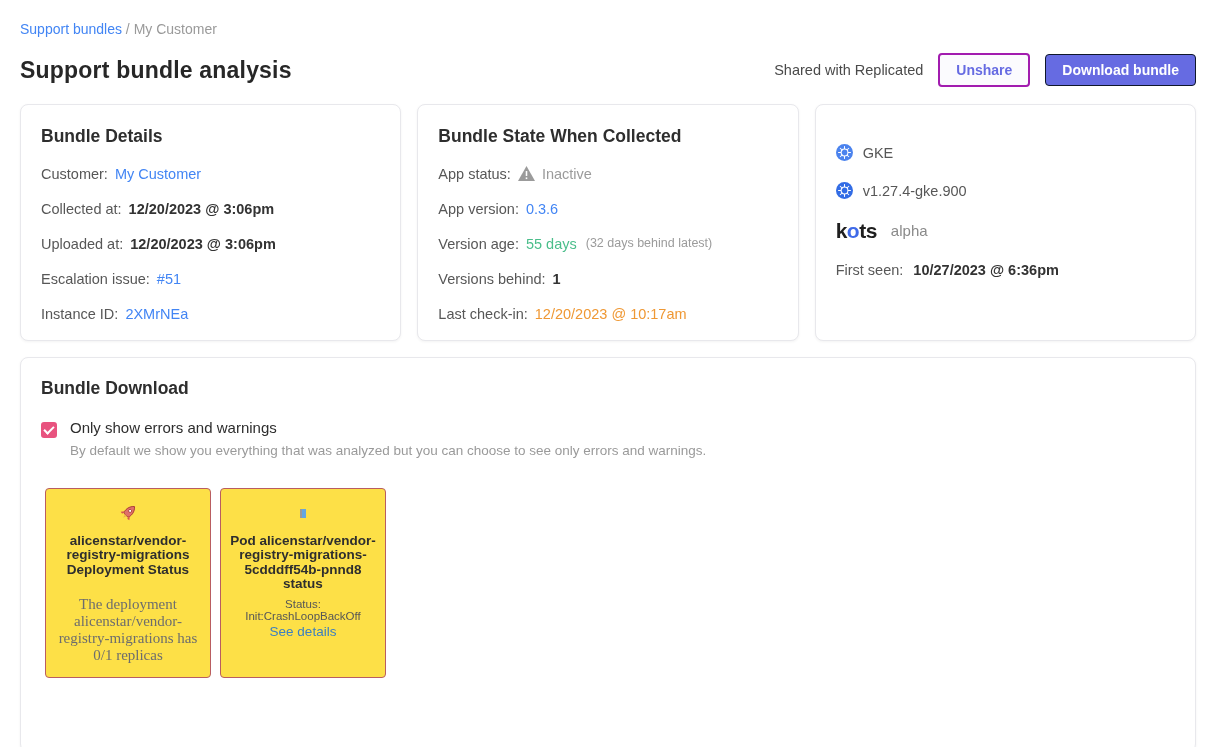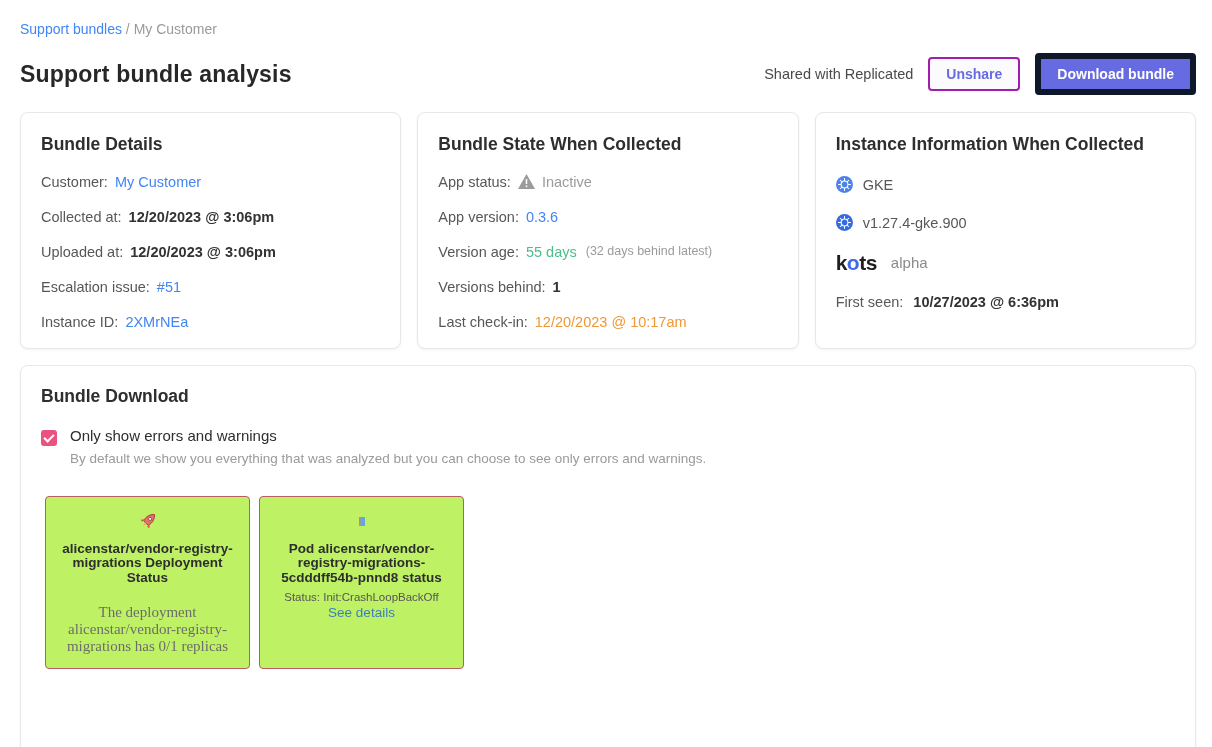--- a/index.html
+++ b/index.html
@@ -15,21 +15,21 @@
   .breadcrumb { padding-top: 21px; font-size: 14px; color: #9a9a9a; }
   .breadcrumb a { color: #4285f4; text-decoration: none; cursor: pointer; }
 
   
   .header-row { display: flex; align-items: center; justify-content: space-between; margin-top: 16px; }
   .page-title { font-size: 23px; font-weight: 800; color: #272727; letter-spacing: 0.2px; }
   .header-actions { display: flex; align-items: center; gap: 15px; }
   .shared-text { font-size: 14.5px; color: #4a4a4a; }
   .btn { font-family: "Liberation Sans", sans-serif; font-size: 14px; font-weight: 700; border-radius: 4px; padding: 7px 16px; cursor: pointer; }
   .btn-outline { color: #666be2; background: #fbfbfe; border: 2px solid #a21caf; }
-  .btn-primary { color: #fff; background: #666be2; border: 6px solid #0f172a; }
+  .btn-primary { color: #fff; background: #666be2; border: 1px solid #0f172a; }
 
   
   .cards-row { display: flex; gap: 16px; margin-top: 17px; }
   .card {
     flex: 1; background: #fff; border: 1px solid #e8e8ec; border-radius: 8px;
     padding: 18px 20px; box-shadow: 0 1px 3px rgba(0,0,0,0.05);
   }
   .card h2 { font-size: 17.5px; font-weight: 700; color: #2e2e2e; margin-top: 3px; }
   .row { margin-top: 19px; font-size: 14.5px; color: #575757; display: flex; align-items: flex-start; gap: 7px; }
   .v-link { color: #4285f4; text-decoration: none; cursor: pointer; }
@@ -63,21 +63,21 @@
   .checkbox::after {
     content: ""; width: 8px; height: 4px; border-left: 2px solid #fff; border-bottom: 2px solid #fff;
     transform: rotate(-45deg); margin-bottom: 2px;
   }
   .filter-label { font-size: 15px; color: #2e2e2e; }
   .filter-desc { font-size: 13.5px; color: #9a9a9a; margin-top: 7px; }
 
   
   .issues-row { display: flex; gap: 9px; margin-top: 30px; margin-left: 4px; }
   .issue {
-    width: 205px; min-height: 126px; background: #bef264; border: 1px solid #b95d61;
+    width: 166px; min-height: 126px; background: #fde047; border: 1px solid #b95d61;
     border-radius: 4px; padding: 12px 8px 13px; text-align: center; cursor: pointer;
   }
   .issue-icon-wrap { height: 24px; display: flex; align-items: center; justify-content: center; }
   .issue-title { font-size: 13.5px; font-weight: 700; color: #2e2e2e; line-height: 1.07; margin-top: 9px; overflow-wrap: break-word; }
   .issue-msg { font-size: 15px; color: #6d6d6d; line-height: 1.12; margin-top: 19px; font-family: Liberation Serif, serif; }
   .issue-status { font-size: 11.5px; color: #565656; margin-top: 6px; }
   .see-details { display: inline-block; font-size: 13.5px; color: #3c7fc0; cursor: pointer; margin-top: 2px; }
   .pod-icon { display: inline-block; width: 6px; height: 9px; background: #64a7e0; border-left: 2px solid #9a9a9a; }
 </style>
 </head>
@@ -152,21 +152,20 @@
         <span>Versions behind:</span>
         <span class="v-bold">1</span>
       </div>
       <div class="row">
         <span>Last check-in:</span>
         <span class="v-orange">12/20/2023 @ 10:17am</span>
       </div>
     </div>
 
     <div class="card">
-      <h2>Instance Information When Collected</h2>
       <div class="inst-row">
         <span class="k8s-icon">
           <svg width="17" height="17" viewBox="0 0 20 20">
               <circle cx="10" cy="10" r="10" fill="#4b83ee"></circle>
               <g stroke="#fff" stroke-width="1.2">
                 <line x1="10" y1="2.5" x2="10" y2="17.5"></line>
                 <line x1="2.5" y1="10" x2="17.5" y2="10"></line>
                 <line x1="4.7" y1="4.7" x2="15.3" y2="15.3"></line>
                 <line x1="4.7" y1="15.3" x2="15.3" y2="4.7"></line>
               </g>

